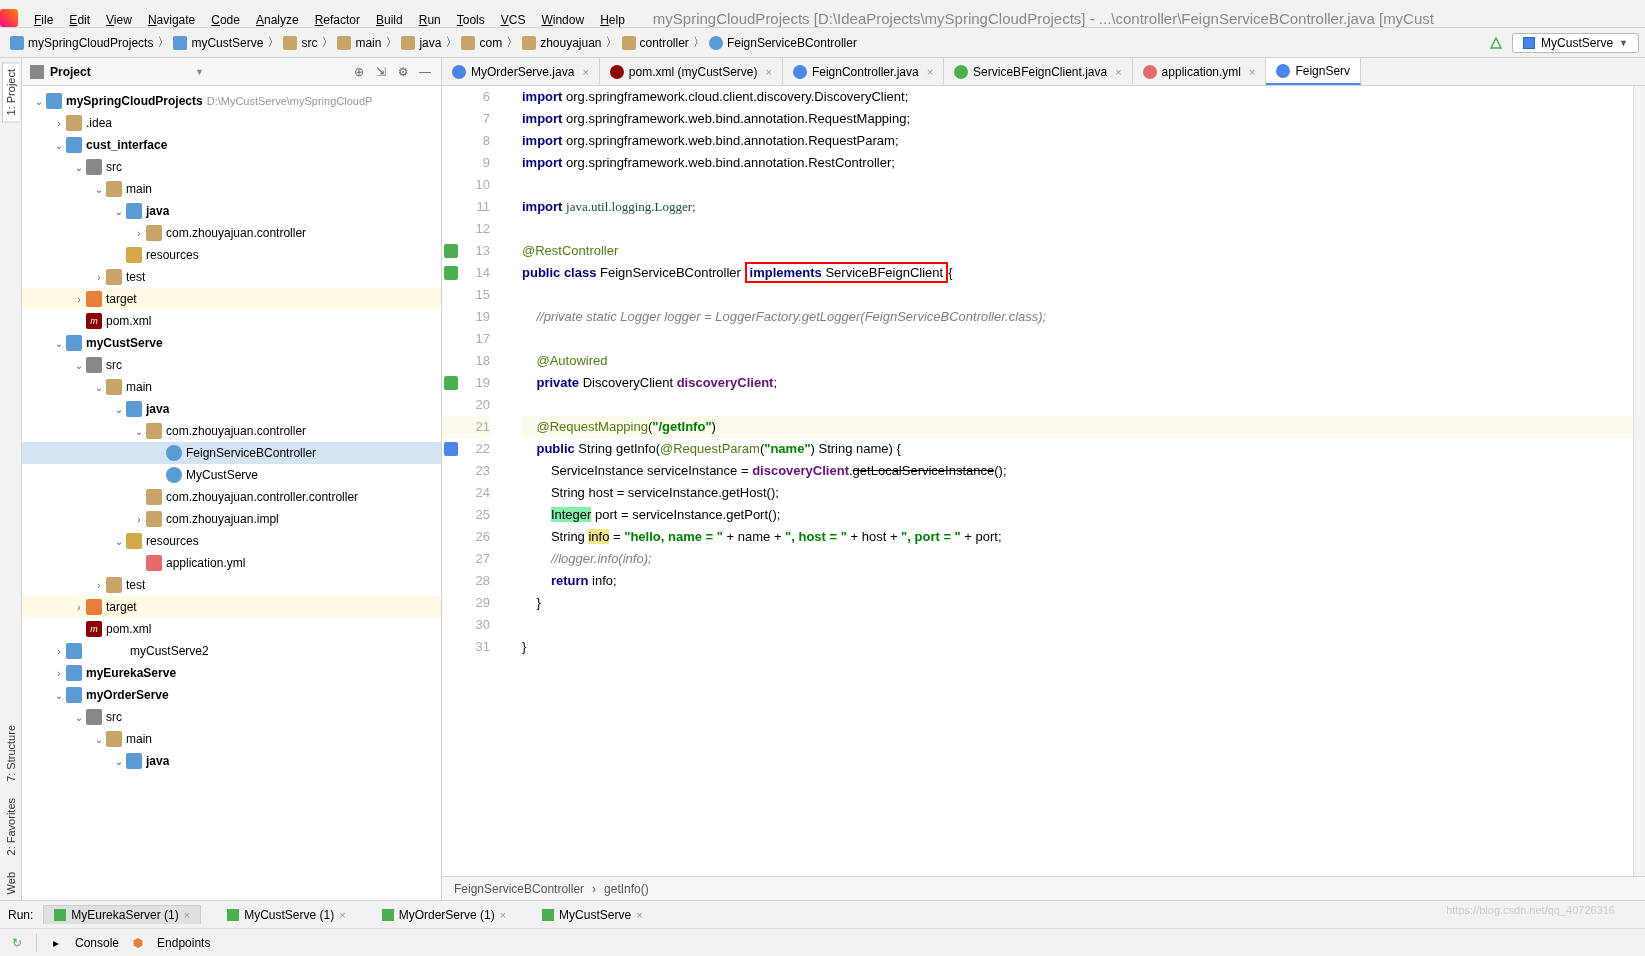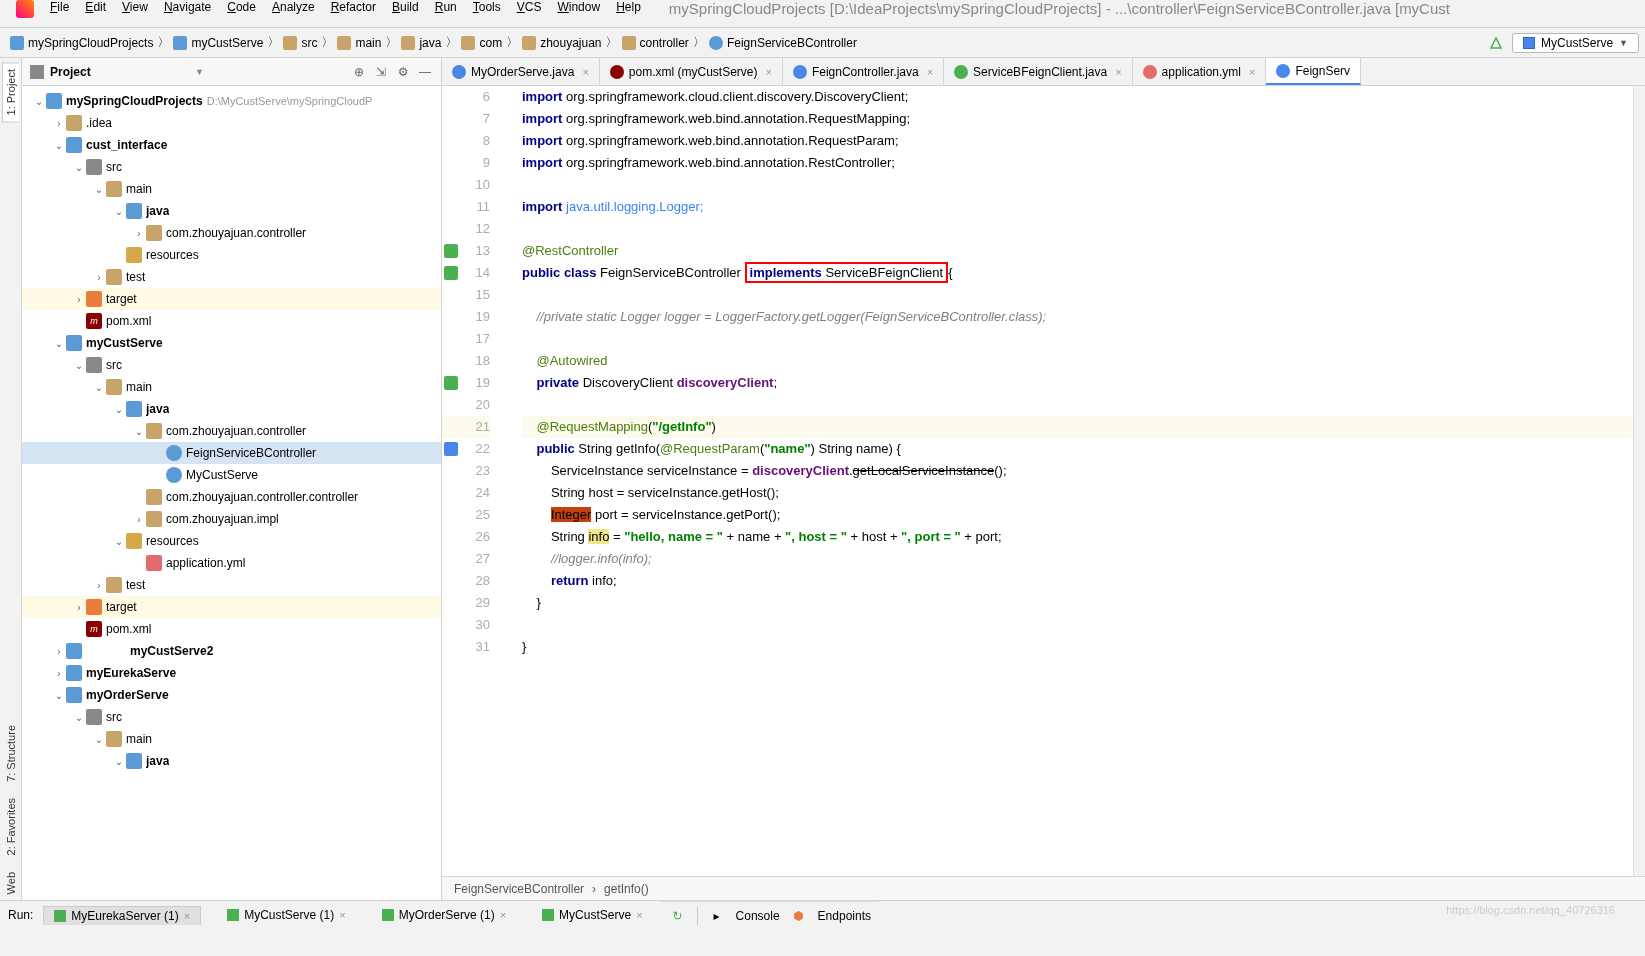--- a/index.html
+++ b/index.html
@@ -1,20 +1,20 @@
 <!DOCTYPE html>
 <html><head>
 <meta charset="utf-8">
 <style>
 * { margin:0; padding:0; box-sizing:border-box; font-family:"Segoe UI",Arial,sans-serif; }
 body { font-size:12px; background:#fff; color:#000; overflow:hidden; }
 .app { display:flex; flex-direction:column; height:956px; width:1645px; }
 
 
-.menubar { display:flex; align-items:flex-start; height:28px; padding:0 16px; border-bottom:1px solid #d4d4d4; background:#f2f2f2; }
+.menubar { display:flex; align-items:flex-end; height:28px; padding:0 0; border-bottom:1px solid #d4d4d4; background:#f2f2f2; }
 .menubar .logo { width:18px; height:18px; margin-right:8px; background:linear-gradient(45deg,#f08,#f80); border-radius:3px; }
 .menubar .menu-item { padding:0 8px; cursor:pointer; }
 .menubar .menu-item u { text-decoration:underline; }
 .menubar .title-path { margin-left:20px; color:#888; font-size:15px; white-space:nowrap; overflow:hidden; }
 
 
 .navbar { display:flex; align-items:center; height:30px; padding:0 6px; border-bottom:1px solid #d4d4d4; background:#f2f2f2; }
 .crumb { display:flex; align-items:center; padding:0 4px; cursor:pointer; }
 .crumb .ic { width:14px; height:14px; margin-right:4px; background:#c8a46a; border-radius:2px; }
 .crumb .ic.blue { background:#5b9bd5; border-radius:50%; }
@@ -77,30 +77,30 @@
 .gutter .mark.over { background:#4a86e8; border-radius:2px; }
 .code { flex:1; padding-left:20px; white-space:pre; overflow:auto; }
 .code .cl { height:22px; }
 .code .cl.hl { background:#fcfaed; }
 .kw { color:#000080; font-weight:bold; }
 .str { color:#008000; font-weight:bold; }
 .ann { color:#4d7c0f; }
 .cmt { color:#808080; font-style:italic; }
 .cls { color:#000; }
 .fld { color:#660e7a; font-weight:bold; }
-.pkg-d { color:#3b82f6; }
+.pkg-d { color:#14532d;font-family:Liberation Serif, serif; }
 .strike { text-decoration:line-through; }
-.hlbox { background:#c2410c; }
+.hlbox { background:#86efac; }
 .hlyel { background:#f0e68c; }
 .redbox { border:2px solid #ff0000; padding:1px 3px; }
 
 .code-breadcrumb { height:24px; background:#f7f7f7; border-top:1px solid #d4d4d4; display:flex; align-items:center; padding:0 12px; color:#555; gap:8px; }
 
 
-.run-panel { height:56px; border-top:1px solid #d4d4d4; background:#f2f2f2; display:flex; flex-direction:row; }
+.run-panel { height:56px; border-top:1px solid #d4d4d4; background:#f2f2f2; display:flex; flex-direction:column; }
 .run-tabs { display:flex; align-items:center; height:28px; padding:0 8px; gap:4px; }
 .run-tabs .label { margin-right:6px; }
 .run-tab { display:flex; align-items:center; gap:5px; padding:2px 10px; cursor:pointer; }
 .run-tab.active { background:#e0e0e0; border:1px solid #ccc; border-bottom:none; }
 .run-tab .ic { width:12px; height:12px; background:#4caf50; }
 .run-tab .close { color:#999; font-size:11px; }
 .run-bottom { display:flex; align-items:center; height:28px; padding:0 8px; gap:10px; border-top:1px solid #ddd; }
 .run-bottom .ic-btn { width:18px; height:18px; cursor:pointer; display:flex; align-items:center; justify-content:center; }
 .run-bottom .sep { width:1px; height:18px; background:#ccc; }
 
@@ -337,21 +337,21 @@
             <span class="name">target</span>
           </div>
           <div class="tree-row" style="padding-left: 50px;">
             <span class="arrow"></span>
             <span class="ic maven">m</span>
             <span class="name">pom.xml</span>
           </div>
           <div class="tree-row" style="padding-left: 30px;">
             <span class="arrow">›</span>
             <span class="ic module"></span>
-            <span class="name" style="font-weight: bold; padding-left: 44px;">myCustServe2</span>
+            <span class="name" style="font-weight: normal; padding-left: 44px;">myCustServe2</span>
           </div>
           <div class="tree-row" style="padding-left: 30px;">
             <span class="arrow">›</span>
             <span class="ic module"></span>
             <span class="name" style="font-weight: bold;">myEurekaServe</span>
           </div>
           <div class="tree-row" style="padding-left: 30px;">
             <span class="arrow">⌄</span>
             <span class="ic module"></span>
             <span class="name" style="font-weight: bold;">myOrderServe</span>

